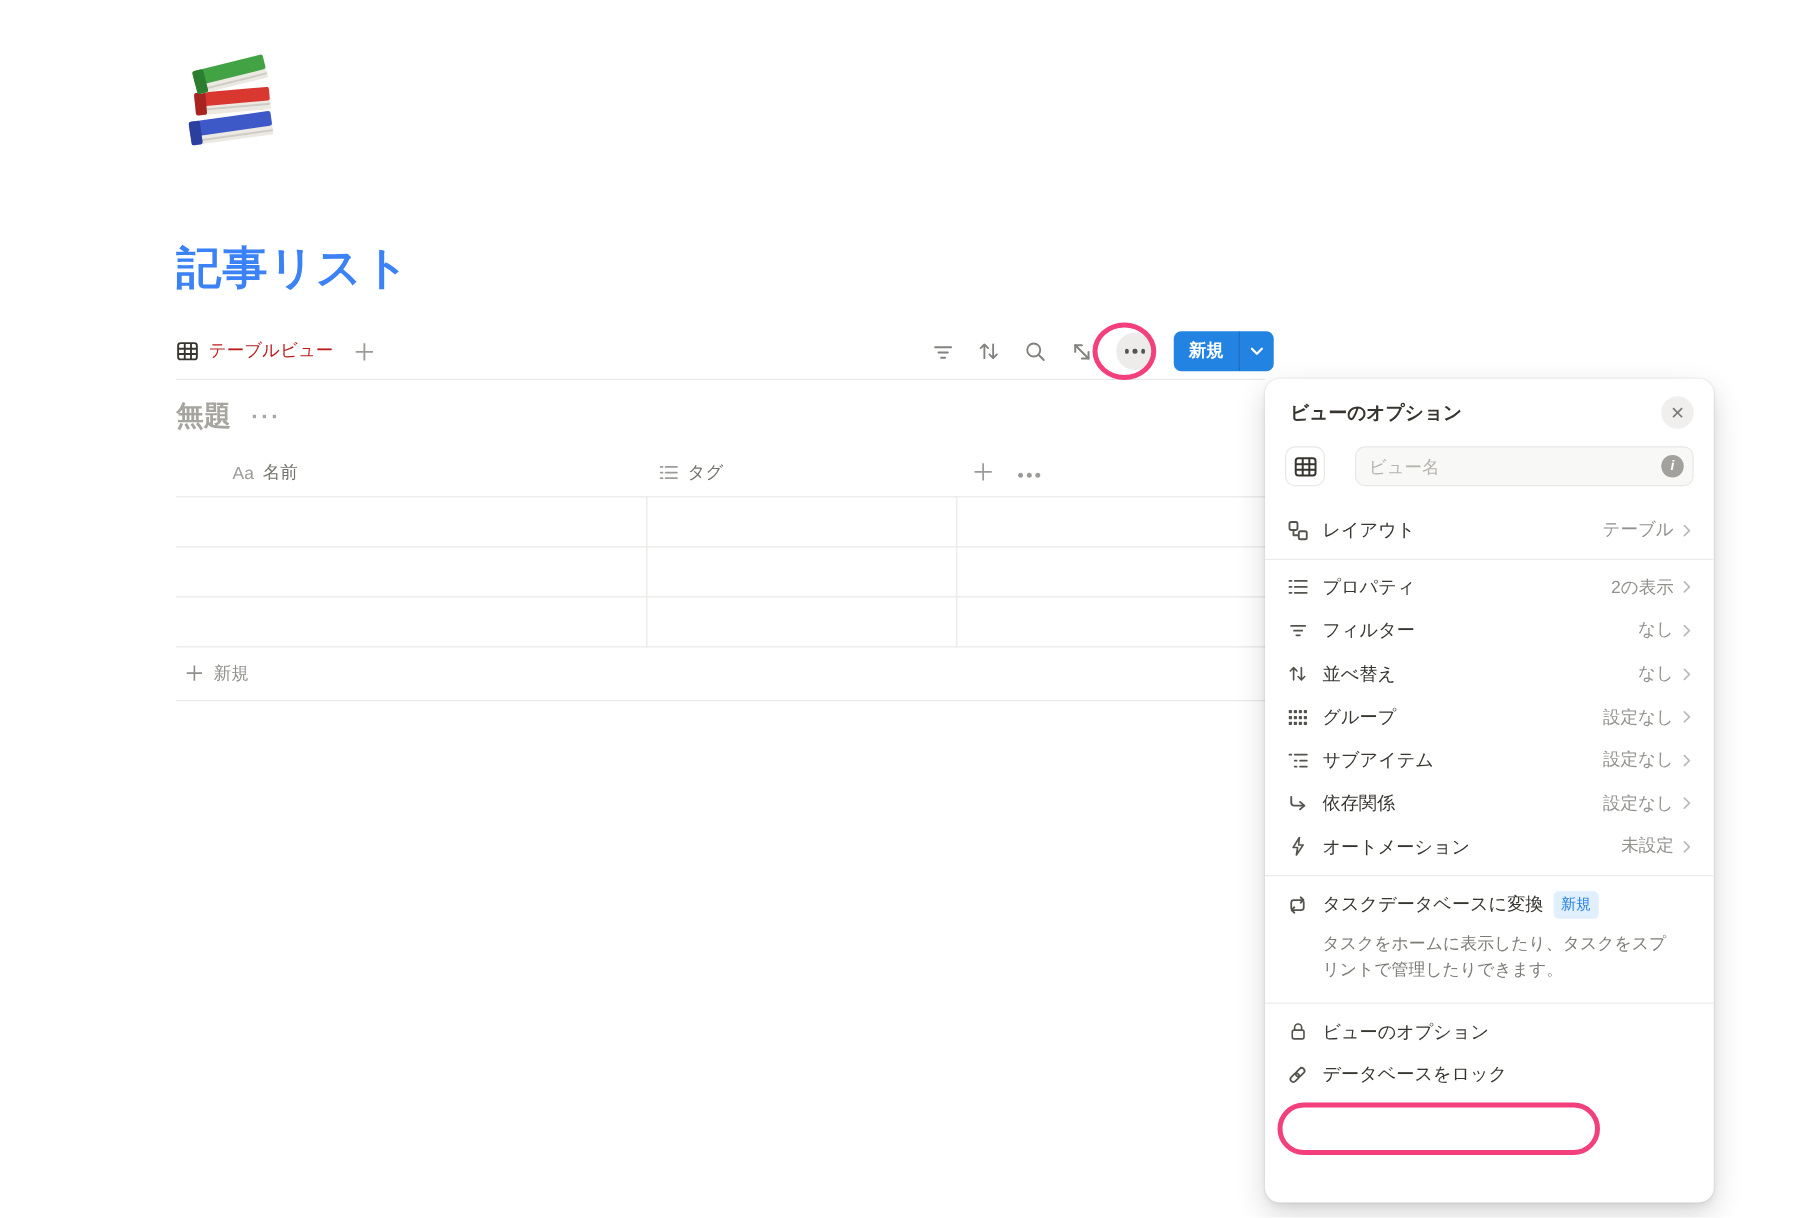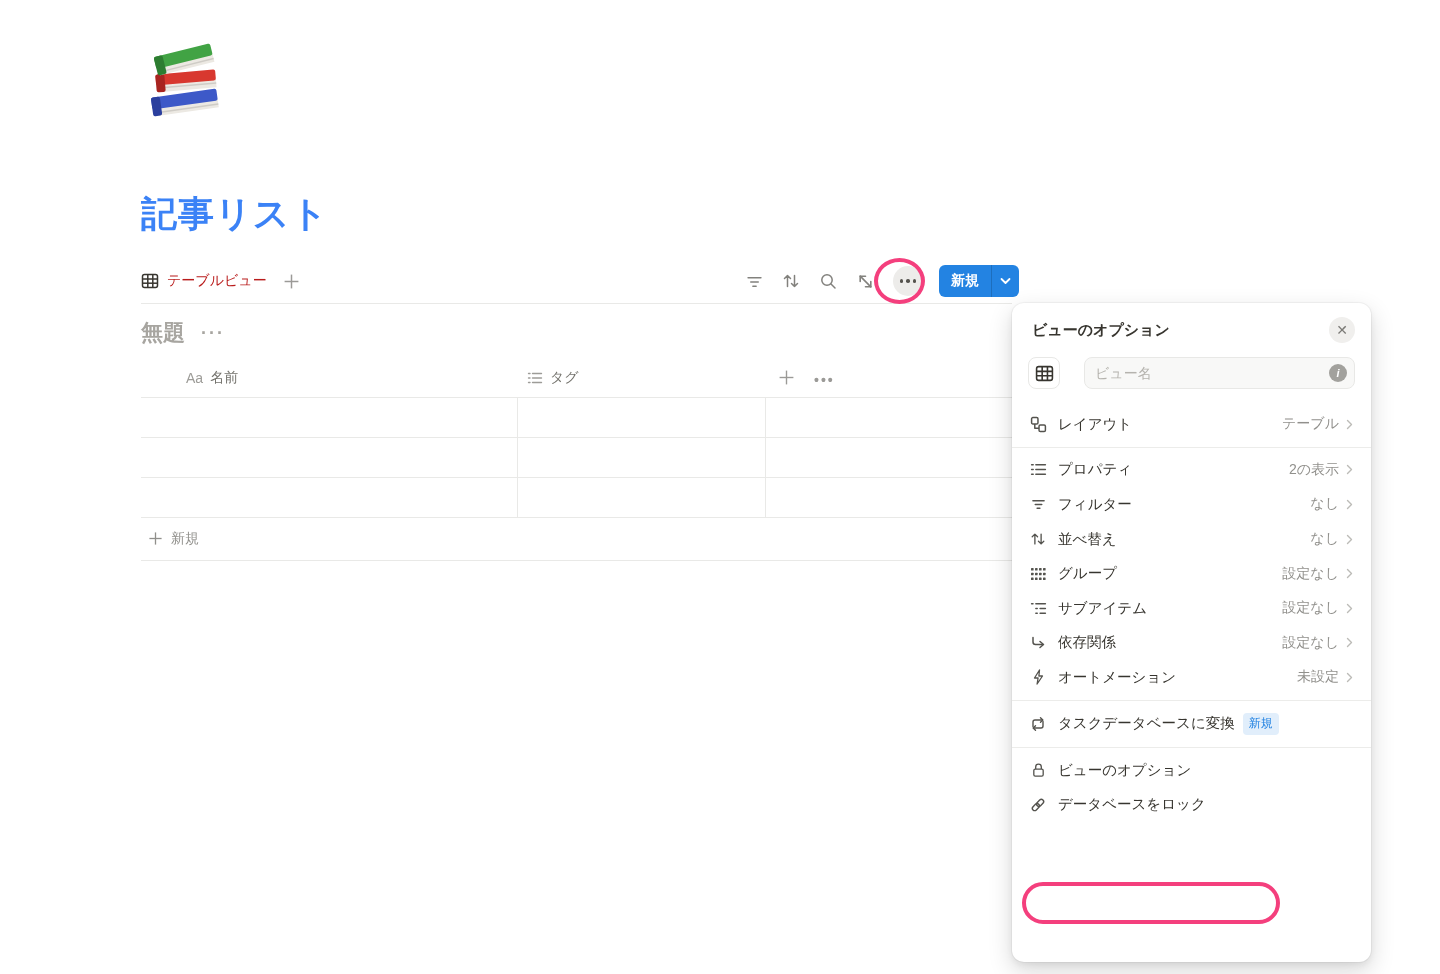--- a/index.html
+++ b/index.html
@@ -393,20 +393,21 @@
           <svg width="16" height="16" viewBox="0 0 16 16" fill="none" stroke="currentColor" stroke-width="1.4" stroke-linecap="round" stroke-linejoin="round">
             <path d="M3 10.5 V6 a2 2 0 0 1 2 -2 h7.5"></path>
             <path d="M10.5 1.8 L12.8 4 L10.5 6.2"></path>
             <path d="M13 5.5 V10 a2 2 0 0 1 -2 2 H3.5"></path>
             <path d="M5.5 9.8 L3.2 12 L5.5 14.2"></path>
           </svg>
         </span>
         <span class="mlabel" style="flex:0 0 auto">タスクデータベースに変換</span>
         <span class="badge">新規</span>
       </div>
+      <div class="desc">タスクをホームに表示したり、タスクをスプリントで管理したりできます。</div>
 
       <div class="pdivider"></div>
 
       <div class="mrow">
         <span class="micon">
           <svg width="15" height="16" viewBox="0 0 16 16" fill="none" stroke="currentColor" stroke-width="1.4" stroke-linejoin="round">
             <rect x="3" y="7" width="10" height="7.5" rx="1.5"></rect>
             <path d="M5 7 V4.8 a3 3 0 0 1 6 0 V7"></path>
           </svg>
         </span>

